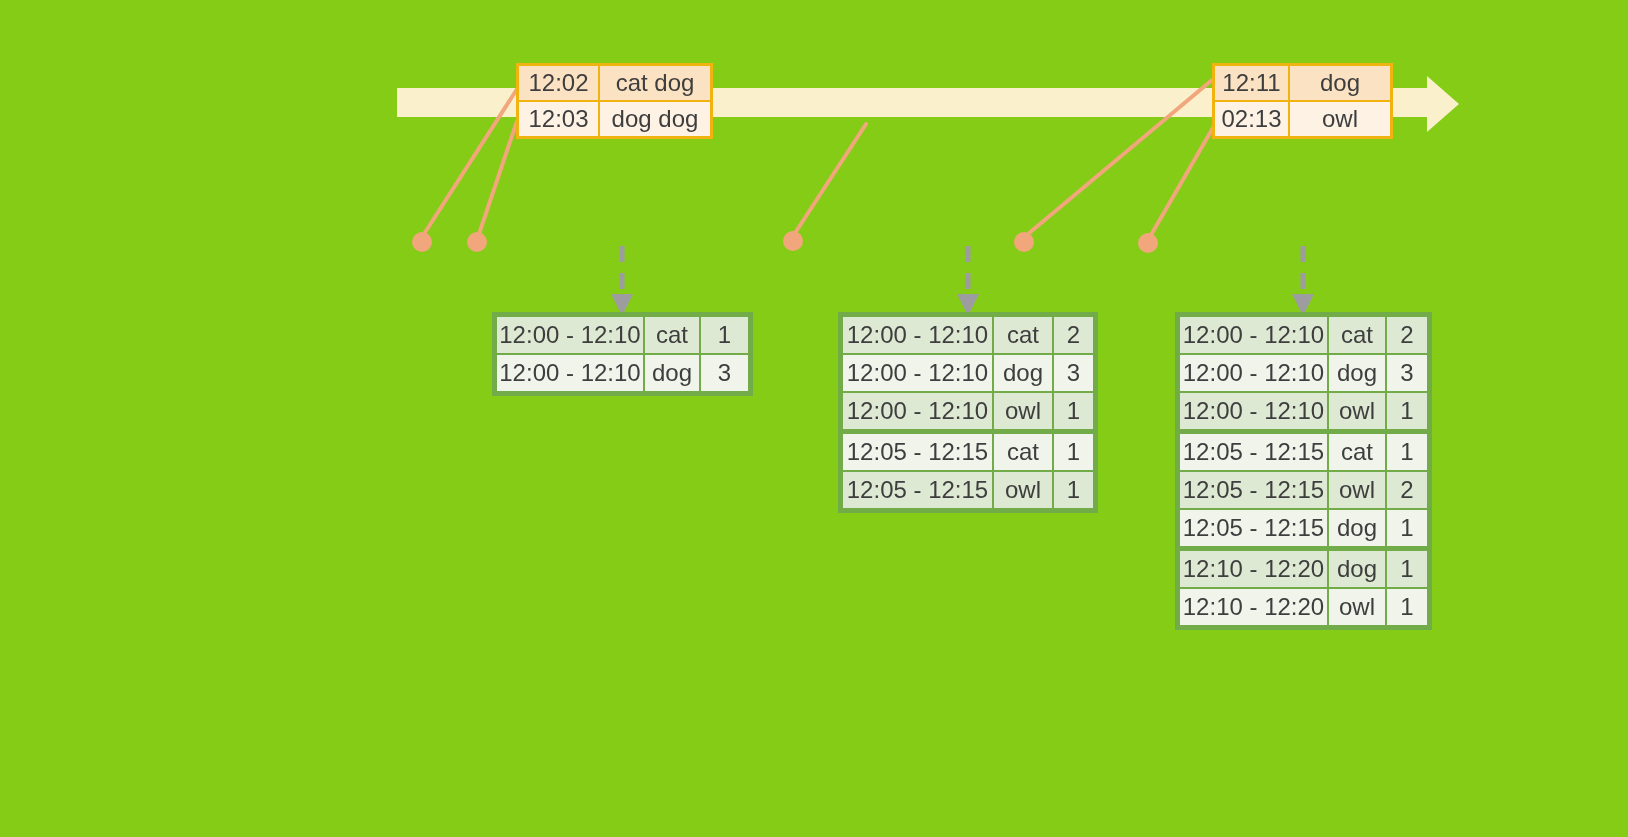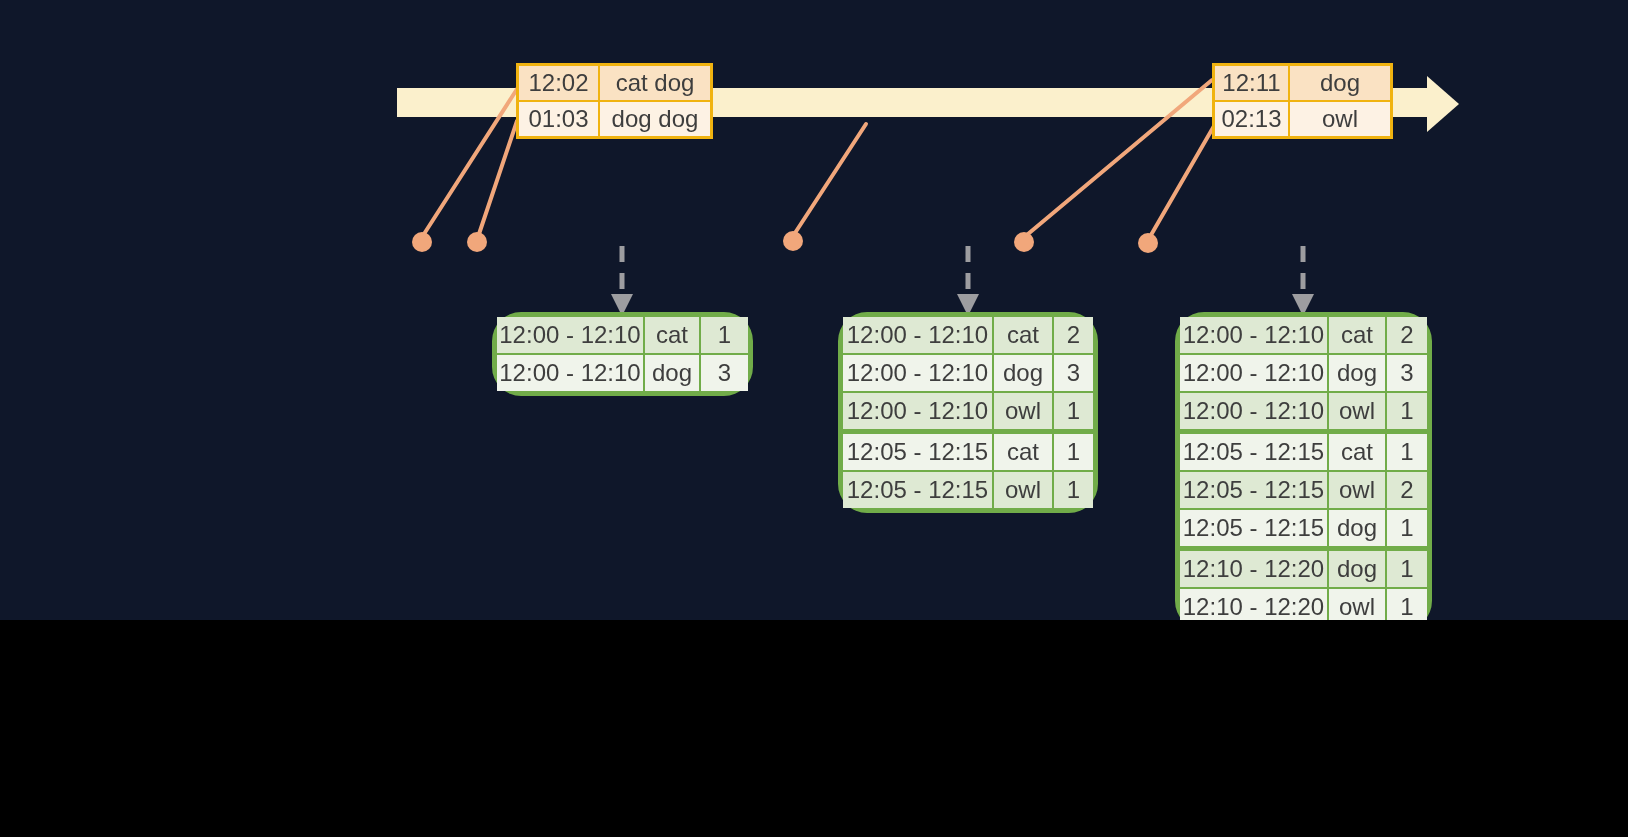--- a/index.html
+++ b/index.html
@@ -1,18 +1,18 @@
 <!DOCTYPE html>
 <html><head>
 <meta charset="utf-8">
 <style>
   * { margin:0; padding:0; box-sizing:border-box; }
   html,body { background:#000; }
   #canvas {
-    position:relative; width:1628px; height:620px; background:#0f172a;
+    position:relative; width:1628px; height:837px; background:#84cc16;
     font-family:"Liberation Sans", sans-serif; overflow:hidden;text-decoration:underline;
   }
   #overlay { position:absolute; left:0; top:0; width:1628px; height:837px; }
 
   
   .trow  { display:grid; gap:2px; }
   .tcell { display:flex; align-items:center; justify-content:center;
            font-size:24px; color:#3E3E3E; white-space:nowrap; }
 
   
@@ -23,21 +23,21 @@
   .etable .trow.light .tcell { background:#FDF2E4; }
   #event-table-1 { left:516px; top:63px; width:197px; }
   #event-table-1 .trow { grid-template-columns:79px 110px; }
   #event-table-2 { left:867px; top:83px; width:203px; }
   #event-table-2 .trow { grid-template-columns:84px 111px; }
   #event-table-3 { left:1212px; top:63px; width:181px; }
   #event-table-3 .trow { grid-template-columns:73px 100px; }
 
   
   .gtable { position:absolute; background:#71AC49; padding:5px;
-            display:flex; flex-direction:column; gap:2px;border-radius:29px; }
+            display:flex; flex-direction:column; gap:2px; }
   .gtable .trow { height:36px; }
   .gtable .trow.dark  .tcell { background:#DEE9D3; }
   .gtable .trow.light .tcell { background:#F0F4EB; }
   .gtable .trow.group-start { margin-top:3px; }  
   #result-table-1 { left:492px; top:312px; width:261px; }
   #result-table-1 .trow { grid-template-columns:146px 54px 47px; }
   #result-table-2 { left:838px; top:312px; width:260px; }
   #result-table-2 .trow { grid-template-columns:149px 58px 39px; }
   #result-table-3 { left:1175px; top:312px; width:257px; }
   #result-table-3 .trow { grid-template-columns:147px 56px 40px; }
@@ -77,21 +77,21 @@
       <polygon points="1292,294 1314,294 1303,316" fill="#9D9DA0"></polygon>
     </g>
   </svg>
 
   <div id="event-table-1" class="etable">
       <div class="trow dark">
         <div class="tcell">12:02</div>
         <div class="tcell">cat dog</div>
       </div>
       <div class="trow light">
-        <div class="tcell">01:03</div>
+        <div class="tcell">12:03</div>
         <div class="tcell">dog dog</div>
       </div>
     </div>
   <div id="event-table-3" class="etable">
       <div class="trow dark">
         <div class="tcell">12:11</div>
         <div class="tcell">dog</div>
       </div>
       <div class="trow light">
         <div class="tcell">02:13</div>

